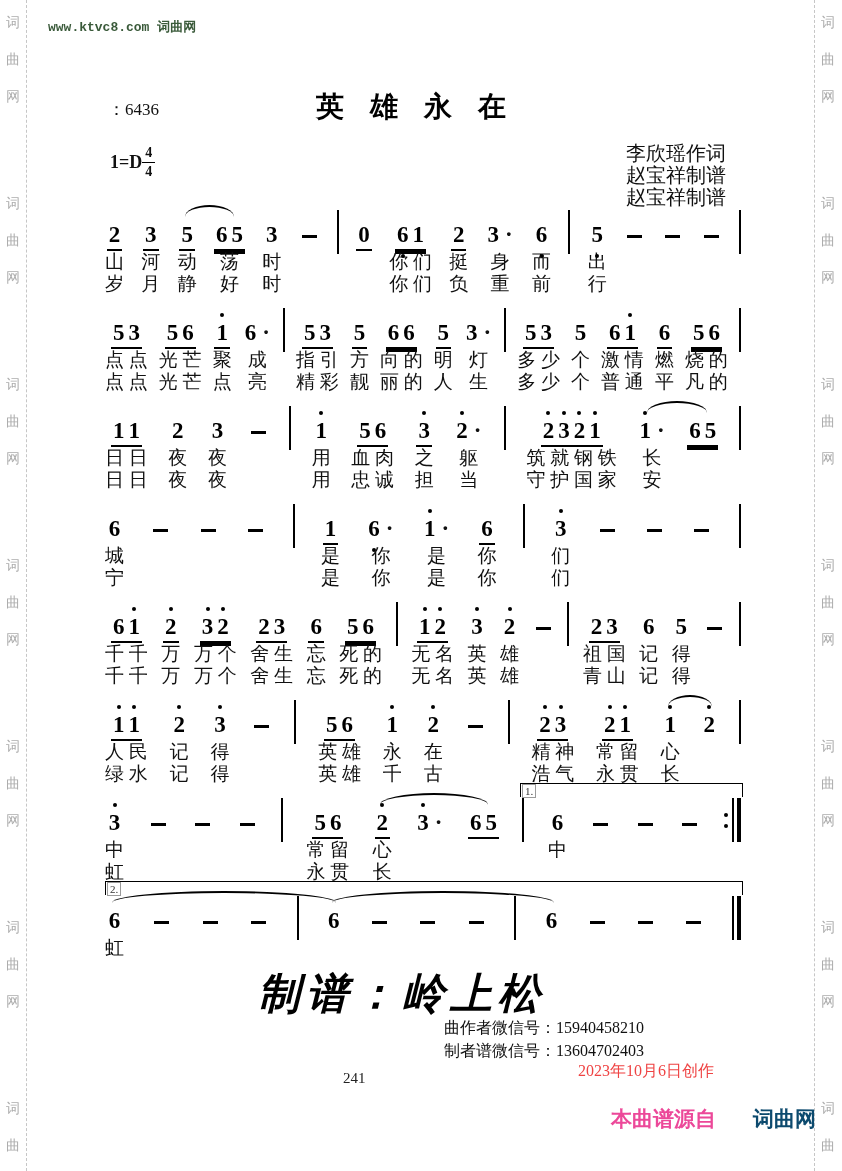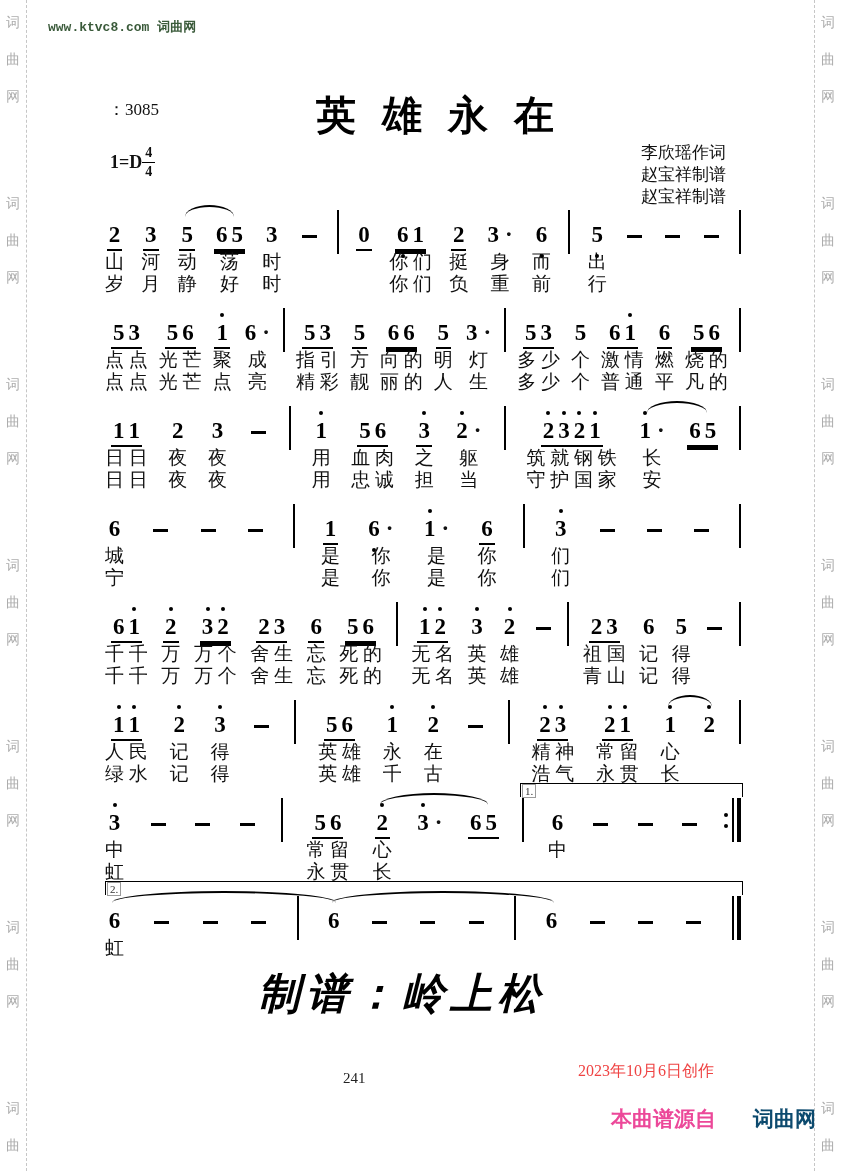--- a/index.html
+++ b/index.html
@@ -16,27 +16,27 @@
   .wm-line{position:absolute;top:0;height:1171px;border-left:1px dashed #c6c6c6;width:0;}
   .wm-line.left{left:26px;}
   .wm-line.right{right:27px;}
   
   .site-header{
     position:absolute;left:48px;top:18px;font-family:"Liberation Mono","DejaVu Sans Mono",monospace;
     font-weight:bold;font-size:13px;color:#3a5a3a;letter-spacing:0px;
   }
   .catalog{position:absolute;left:108px;top:98px;font-size:17px;color:#111;}
   .song-title{
-    position:absolute;left:316px;top:88px;font-size:40px;font-weight:bold;
+    position:absolute;left:316px;top:88px;font-size:28px;font-weight:bold;
     letter-spacing:26px;white-space:nowrap;color:#000;
   }
   .keysig{position:absolute;left:110px;top:146px;font-size:18px;font-weight:bold;display:flex;align-items:center;}
   .meter{display:inline-flex;flex-direction:column;align-items:center;font-size:14px;font-weight:bold;line-height:1;}
   .meter .num{border-bottom:1.5px solid #000;padding:0 3px 2px;margin-bottom:2px;}
-  .credits{position:absolute;right:116px;top:142px;font-size:17px;line-height:22px;text-align:left;color:#111;}
+  .credits{position:absolute;right:116px;top:142px;font-size:20px;line-height:22px;text-align:left;color:#111;}
   
   #score{position:absolute;left:105px;top:197px;width:636px;}
   .system{position:relative;height:98px;}
   .system-row{display:flex;justify-content:space-between;align-items:flex-start;padding-top:16px;}
   .cell{display:flex;flex-direction:column;align-items:center;}
   .nslot{height:38px;display:flex;align-items:flex-end;}
   .ngroup{display:flex;align-items:flex-end;gap:4px;padding:0 2px 3px;border-bottom:2px solid transparent;}
   .ngroup.u1{border-bottom-color:#000;}
   .ngroup.u2{border-bottom-color:#000;box-shadow:0 3px 0 0 #000;}
   .note{
@@ -149,21 +149,21 @@
       <div class="wm-group">
         <div class="wm-char">词</div>
         <div class="wm-char">曲</div>
         <div class="wm-char">网</div>
       </div>
     </div>
   <div class="wm-line left"></div>
   <div class="wm-line right"></div>
 
   <div class="site-header" style="color: rgb(58, 90, 58);">www.ktvc8.com 词曲网</div>
-  <div class="catalog">：3085</div>
+  <div class="catalog">：6436</div>
   <div class="song-title">英雄永在</div>
 
   <div class="keysig">
     <span>1=D</span>
     <span class="meter">
       <span class="num">4</span>
       <span class="den">4</span>
     </span>
   </div>
 
@@ -1389,18 +1389,22 @@
         </div>
         <div class="slur" style="left: 6.65px; width: 224.75px;"></div>
         <div class="slur" style="left: 226.6px; width: 222.8px;"></div>
         <div class="volta" style="left: 0px; width: 636px;">
           <span>2.</span>
         </div>
       </div>
     </div>
 
   <div class="calligraphy">制谱：岭上松</div>
+  <div class="wechat">
+    <div>曲作者微信号：15940458210</div>
+    <div>制者谱微信号：13604702403</div>
+  </div>
   <div class="pageno">241</div>
   <div class="credate">2023年10月6日创作</div>
   <div class="source-prefix">本曲谱源自</div>
   <div class="source-site" style="color: #0c4a6e;">词曲网</div>
 
 </div>
 
 </body></html>

